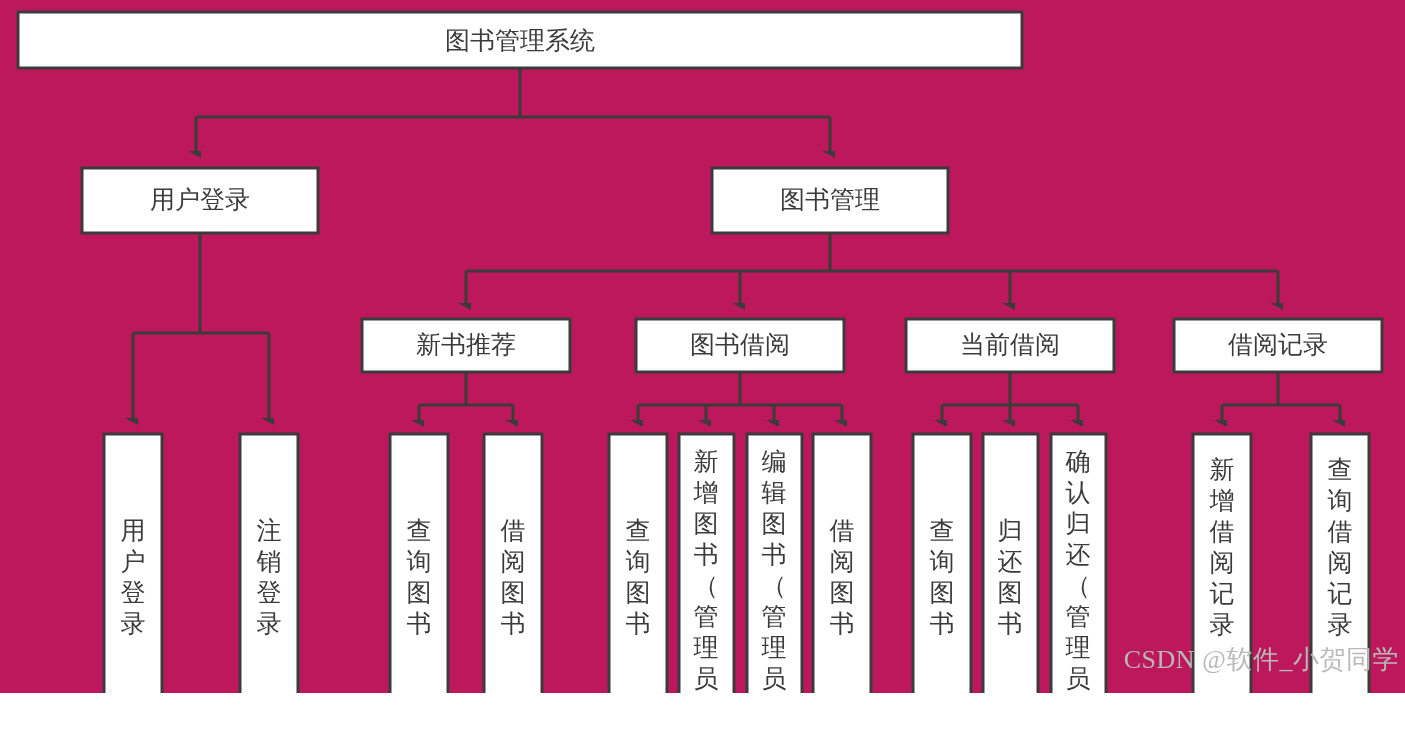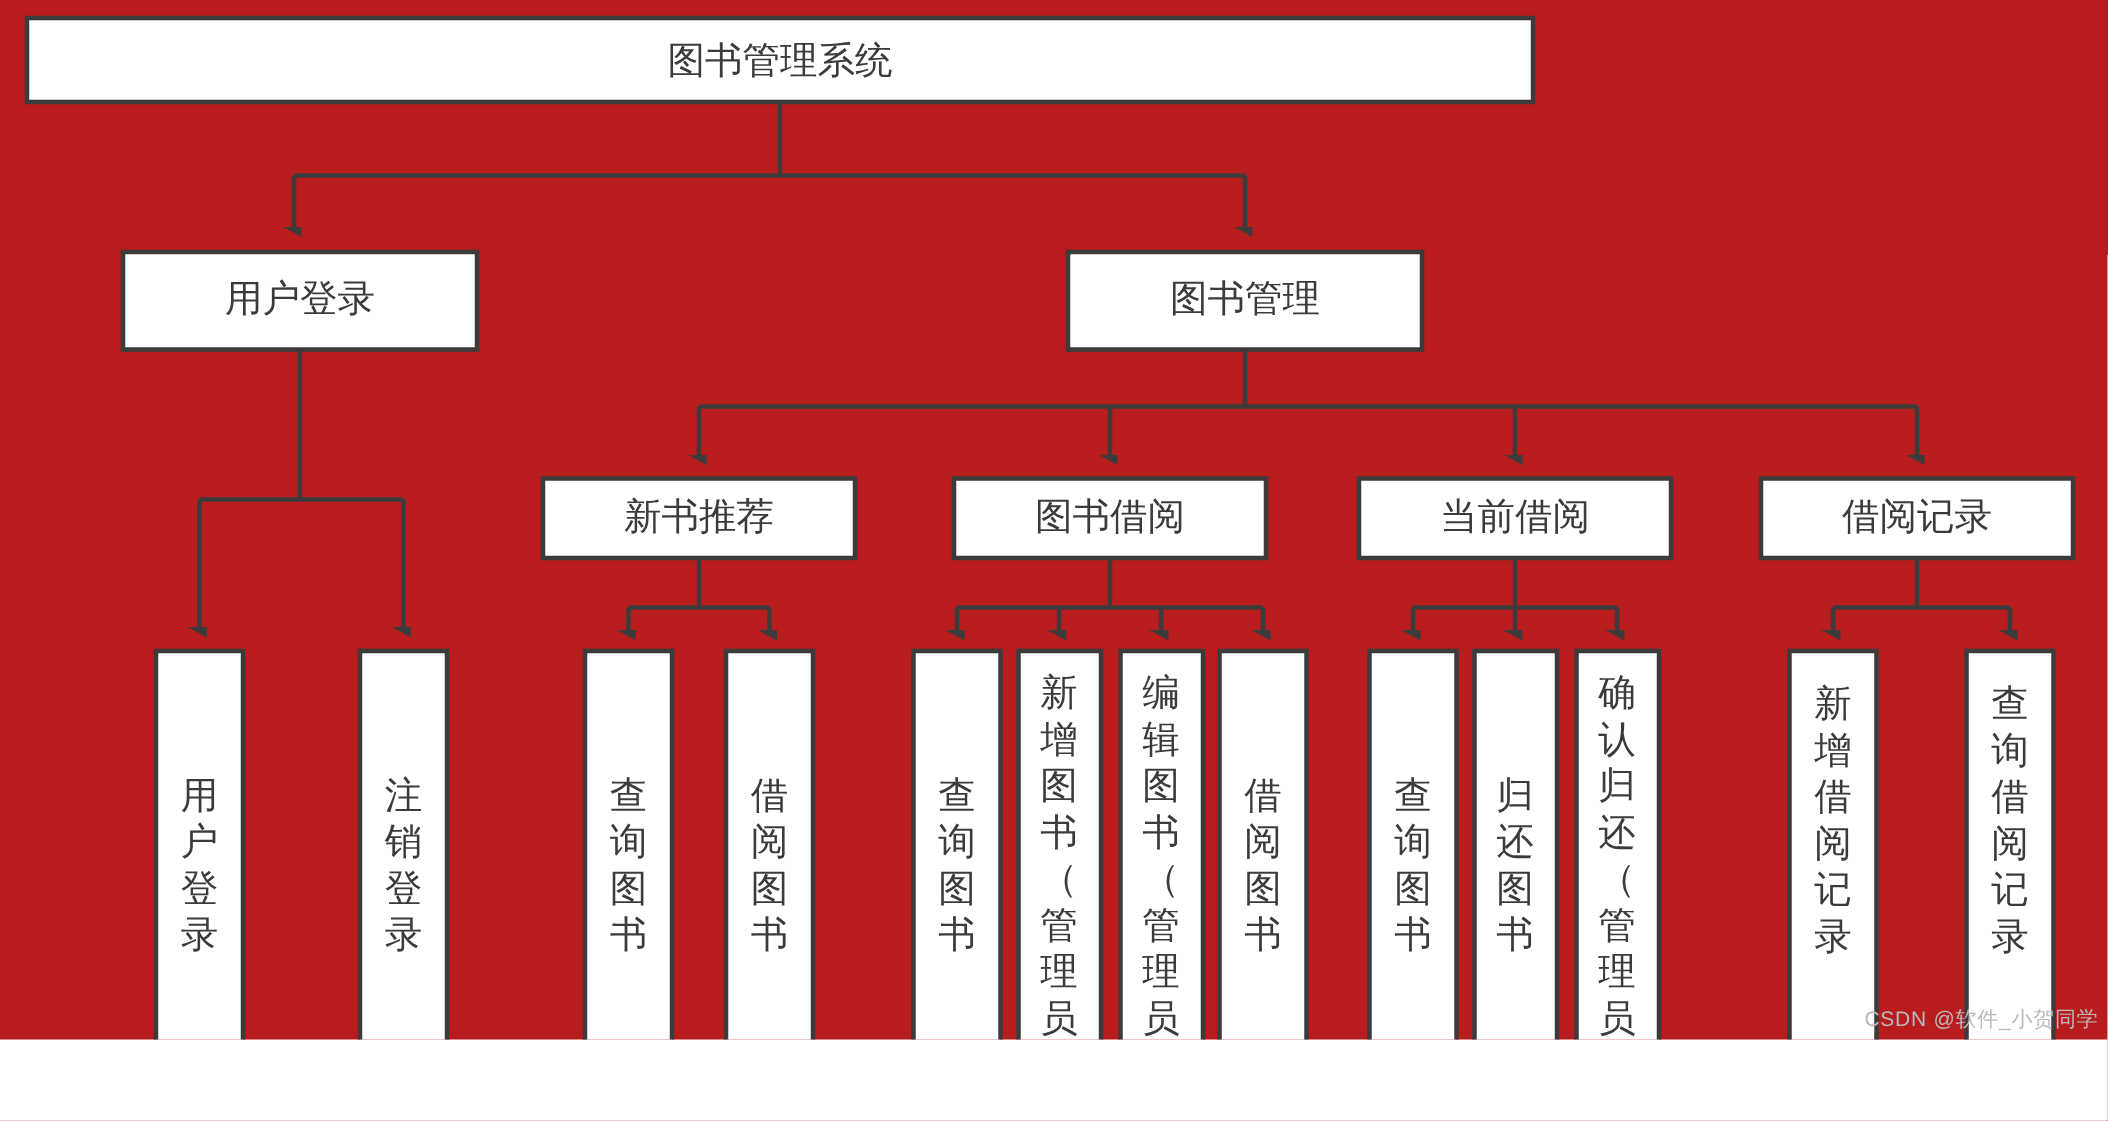--- a/index.html
+++ b/index.html
@@ -1,26 +1,26 @@
 <!DOCTYPE html>
 <html><head>
 <meta charset="utf-8">
 <style>
   html,body{margin:0;padding:0;background:#ffffff;}
   body{width:1405px;height:747px;font-family:"Liberation Sans","DejaVu Sans",sans-serif;}
-  #stage{position:relative;width:1405px;height:693px;overflow:hidden;background:#b91c1c;}
+  #stage{position:relative;width:1405px;height:693px;overflow:hidden;background:#be185d;}
   svg#diagram{position:absolute;left:0;top:0;width:1405px;height:747px;}
   .box{fill:#ffffff;stroke:#3b3b3b;stroke-width:3;}
   .conn{stroke:#3b3b3b;stroke-width:3;fill:none;stroke-linecap:butt;}
   .arrowhead{fill:#3b3b3b;stroke:none;}
   text{fill:#3b3b3b;font-family:"Liberation Sans","DejaVu Sans",sans-serif;}
   .lbl-h{font-size:25px;text-anchor:middle;dominant-baseline:middle;}
   .lbl-v{font-size:25px;text-anchor:middle;}
-  .wm{position:absolute;right:6px;bottom:4px;font-size:14px;color:#b9b9b9;
-      font-family:Liberation Sans, sans-serif;letter-spacing:.5px;
+  .wm{position:absolute;right:6px;bottom:16px;font-size:26px;color:#b9b9b9;
+      font-family:Liberation Serif, serif;letter-spacing:.5px;
       white-space:nowrap;pointer-events:none;}
 </style>
 </head>
 <body>
 
 <div id="stage">
 
   <svg id="diagram" viewBox="0 0 1405 747">
     <defs>
       <marker id="ah" markerWidth="14" markerHeight="14" refX="1" refY="5" orient="auto" markerUnits="userSpaceOnUse">

